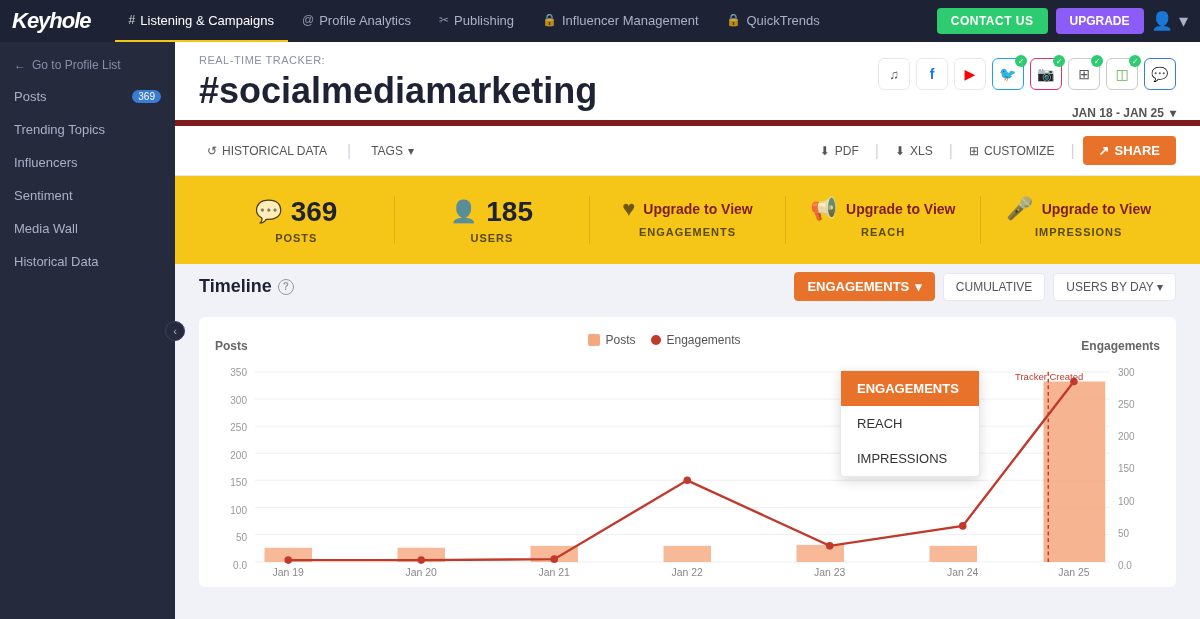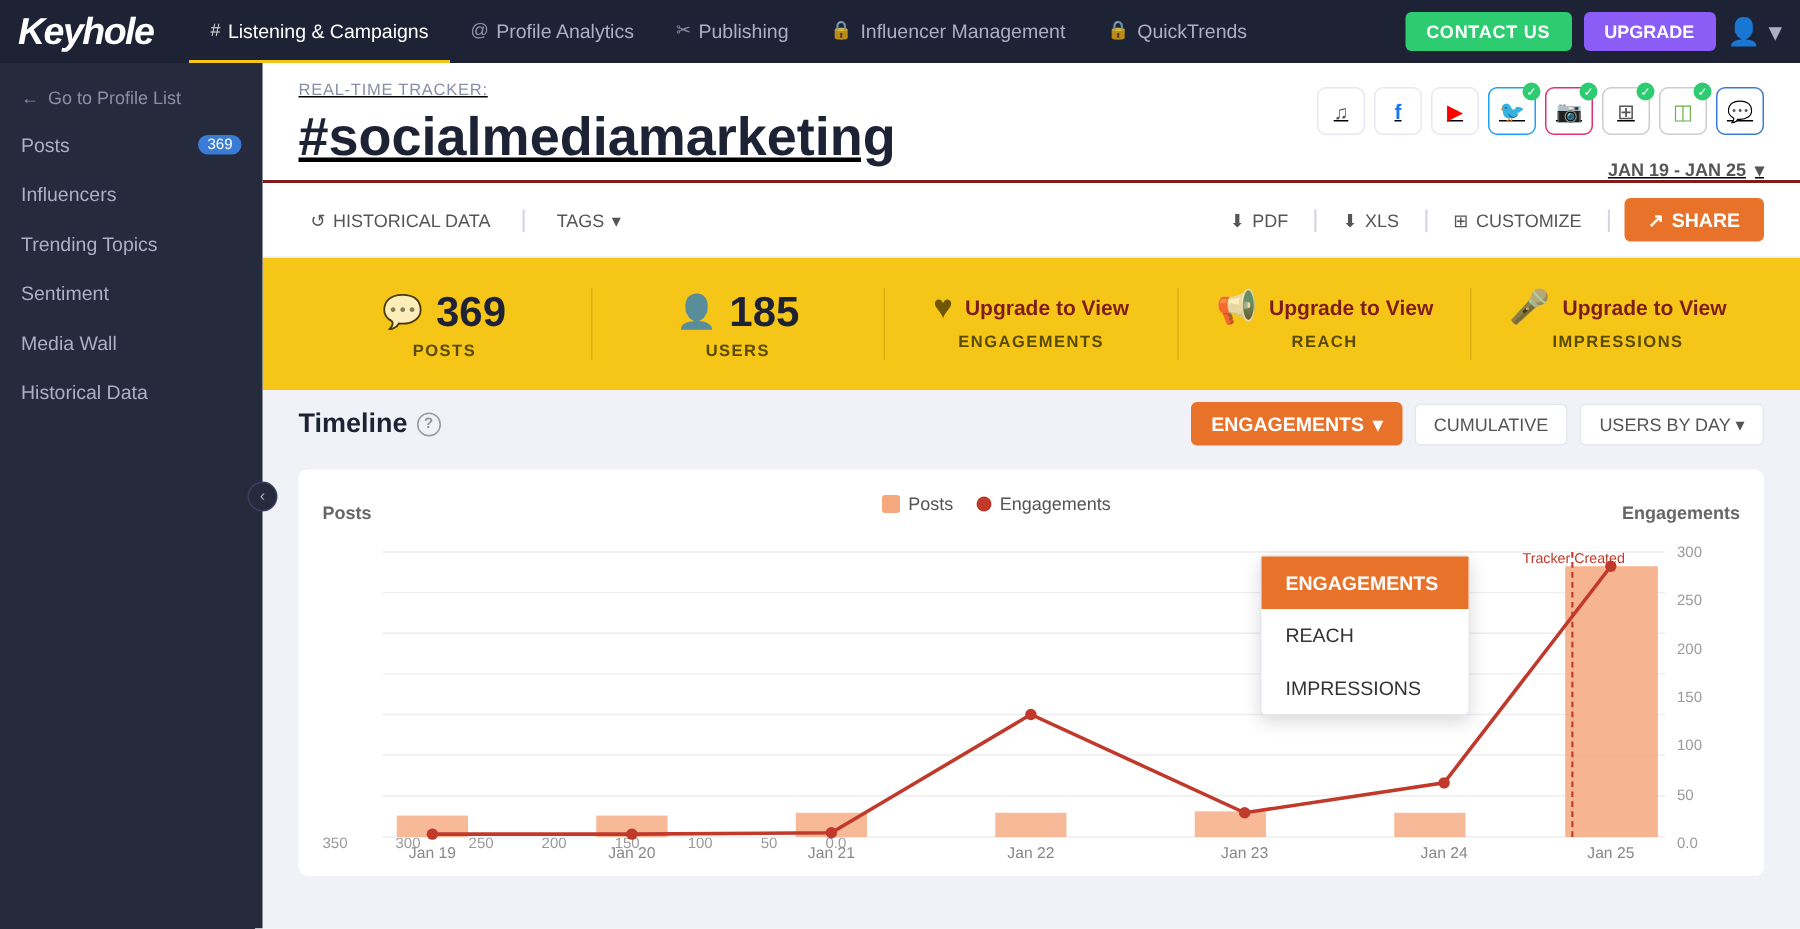--- a/index.html
+++ b/index.html
@@ -1,20 +1,20 @@
 <!DOCTYPE html>
 <html><head>
   <meta charset="utf-8">
   <style>
     * { margin: 0; padding: 0; box-sizing: border-box; }
     body { font-family: -apple-system, BlinkMacSystemFont, 'Segoe UI', sans-serif; background: #f5f5f5; overflow: hidden; }
 
     
     .top-nav { background: #1e2235; height: 42px; display: flex; align-items: center; padding: 0 12px; gap: 0; }
-    .nav-logo { color: #f5c518; font-weight: 900; font-size: 25px; font-style: italic; margin-right: 24px; letter-spacing: -1px; }
+    .nav-logo { color: #f5c518; font-weight: 900; font-size: 22px; font-style: italic; margin-right: 24px; letter-spacing: -1px; }
     .nav-logo span { color: white; }
     .nav-items { display: flex; gap: 0; flex: 1; }
     .nav-item { color: #aab0c6; font-size: 13px; padding: 0 14px; height: 42px; display: flex; align-items: center; gap: 5px; cursor: pointer; border-bottom: 2px solid transparent; white-space: nowrap; }
     .nav-item.active { color: white; border-bottom: 2px solid #f5c518; }
     .nav-icon { font-size: 12px; opacity: 0.8; }
     .nav-right { display: flex; align-items: center; gap: 8px; margin-left: auto; }
     .btn-contact { background: #2ecc71; color: white; border: none; padding: 6px 14px; border-radius: 4px; font-size: 12px; font-weight: 700; cursor: pointer; letter-spacing: 0.5px; }
     .btn-upgrade { background: #8b5cf6; color: white; border: none; padding: 6px 14px; border-radius: 4px; font-size: 12px; font-weight: 700; cursor: pointer; }
     .nav-avatar { color: #aab0c6; font-size: 18px; cursor: pointer; }
 
@@ -26,21 +26,21 @@
     .sidebar-collapse { position: absolute; right: -10px; top: 50%; transform: translateY(-50%); background: #252a3d; border: 1px solid #3a4060; border-radius: 50%; width: 20px; height: 20px; display: flex; align-items: center; justify-content: center; cursor: pointer; color: #aab0c6; font-size: 11px; z-index: 10; }
     .sidebar-back { display: flex; align-items: center; gap: 6px; padding: 8px 14px; font-size: 12px; color: #8890a8; cursor: pointer; }
     .sidebar-item { padding: 9px 14px; font-size: 13px; cursor: pointer; display: flex; align-items: center; justify-content: space-between; }
     .sidebar-item.active { color: white; font-weight: 600; }
     .sidebar-badge { background: #3a7bd5; color: white; font-size: 10px; padding: 1px 6px; border-radius: 10px; }
 
     
     .main { flex: 1; overflow-y: auto; background: #f0f2f7; }
 
     
-    .tracker-header { background: white; padding: 12px 24px 0 24px; border-bottom: 2px solid #7f1d1d; text-decoration: underline; }
+    .tracker-header { background: white; padding: 12px 24px 0 24px; border-bottom: 6px solid #7f1d1d; }
     .tracker-label { font-size: 11px; color: #8890a8; text-transform: uppercase; letter-spacing: 0.5px; margin-bottom: 4px; }
     .tracker-title { font-size: 36px; font-weight: 800; color: #1e2235; margin-bottom: 8px; }
     .tracker-top-row { display: flex; align-items: flex-start; justify-content: space-between; }
     .social-icons { display: flex; gap: 6px; align-items: center; margin-top: 4px; }
     .social-icon { width: 32px; height: 32px; border-radius: 6px; display: flex; align-items: center; justify-content: center; font-size: 14px; cursor: pointer; border: 1px solid #e5e8ef; color: #555; position: relative; }
     .social-icon.tiktok { }
     .social-icon.facebook { color: #1877f2; }
     .social-icon.youtube { color: #ff0000; }
     .social-icon.twitter { color: #1da1f2; }
     .social-icon.instagram { color: #e1306c; }
@@ -75,21 +75,21 @@
 
     
     .chart-container { background: white; border-radius: 6px; padding: 16px; position: relative; }
     .chart-legend { display: flex; gap: 16px; margin-bottom: 12px; align-items: center; }
     .legend-item { display: flex; align-items: center; gap: 5px; font-size: 12px; color: #555; }
     .legend-dot { width: 12px; height: 12px; border-radius: 2px; }
     .legend-dot.posts { background: #f5a87d; }
     .legend-circle { width: 10px; height: 10px; border-radius: 50%; background: #c0392b; }
 
     .chart-area { display: flex; gap: 0; position: relative; }
-    .y-axis-left { display: flex; flex-direction: row; justify-content: space-between; align-items: flex-end; padding-right: 8px; font-size: 10px; color: #999; width: 40px; gap: 32px; }
+    .y-axis-left { display: flex; flex-direction: column; justify-content: space-between; align-items: flex-end; padding-right: 8px; font-size: 10px; color: #999; width: 40px; }
     .y-axis-right { display: flex; flex-direction: column; justify-content: space-between; align-items: flex-start; padding-left: 8px; font-size: 10px; color: #999; width: 50px; }
     .chart-svg-wrap { flex: 1; position: relative; }
 
     
     .dropdown-menu { position: absolute; background: white; border: 1px solid #e5e8ef; border-radius: 4px; box-shadow: 0 4px 12px rgba(0,0,0,0.15); z-index: 100; min-width: 140px; top: 370px; left: 840px; }
     .dropdown-menu-item { padding: 10px 16px; font-size: 13px; cursor: pointer; color: #333; }
     .dropdown-menu-item.selected { background: #e8722a; color: white; font-weight: 600; }
 
     
     .help-icon { width: 16px; height: 16px; border-radius: 50%; border: 1px solid #999; color: #999; font-size: 10px; display: flex; align-items: center; justify-content: center; cursor: pointer; }
@@ -136,24 +136,24 @@
     <div class="sidebar-collapse">‹</div>
     <div class="sidebar-back">
       <span>←</span>
       <span>Go to Profile List</span>
     </div>
     <div class="sidebar-item">
       <span>Posts</span>
       <span class="sidebar-badge">369</span>
     </div>
     <div class="sidebar-item">
+      <span>Trending Topics</span>
+    </div>
+    <div class="sidebar-item">
       <span>Influencers</span>
-    </div>
-    <div class="sidebar-item">
-      <span>Trending Topics</span>
     </div>
     <div class="sidebar-item">
       <span>Sentiment</span>
     </div>
     <div class="sidebar-item">
       <span>Media Wall</span>
     </div>
     <div class="sidebar-item">
       <span>Historical Data</span>
     </div>
@@ -192,21 +192,21 @@
               </div>
             <div class="social-icon" style="border-color:#ccc;color:#6ab04c;">
                 <span>◫</span>
                 <span class="check-badge">✓</span>
               </div>
             <div class="social-icon" style="border-color:#3a7bd5;color:#3a7bd5;">
                 <span>💬</span>
               </div>
           </div>
           <div class="date-range">
-            <span>JAN 19 - JAN 25</span>
+            <span>JAN 18 - JAN 25</span>
             <span style="cursor:pointer;">▾</span>
           </div>
         </div>
       </div>
     </div>
 
     <div class="toolbar">
       <div class="toolbar-btn">
         <span>↺</span>
         <span>HISTORICAL DATA</span>

